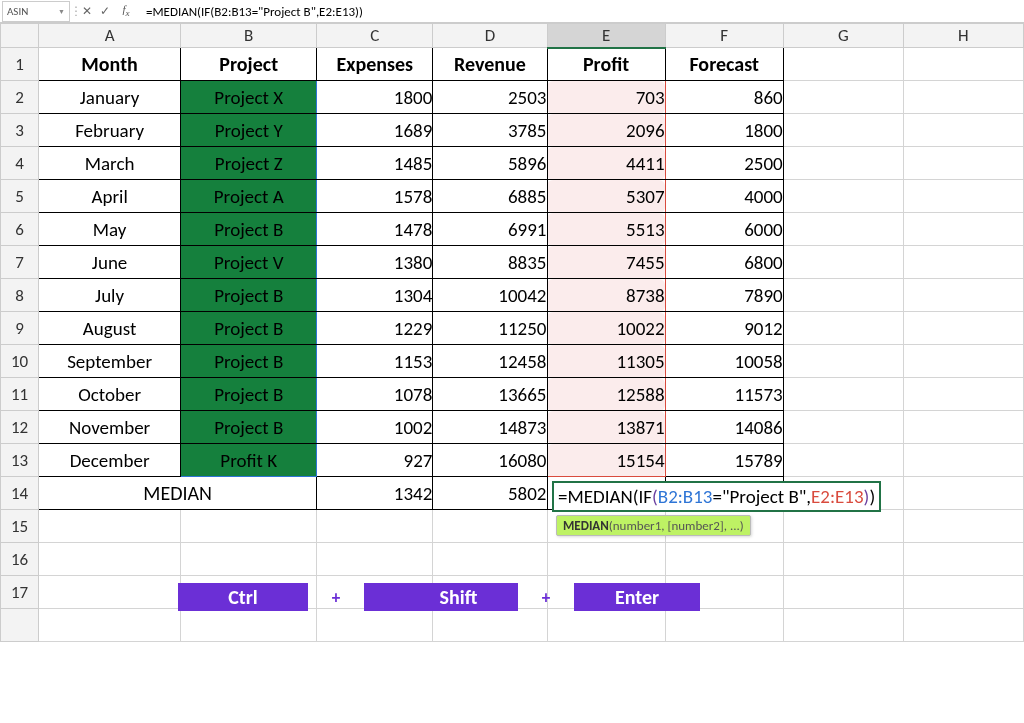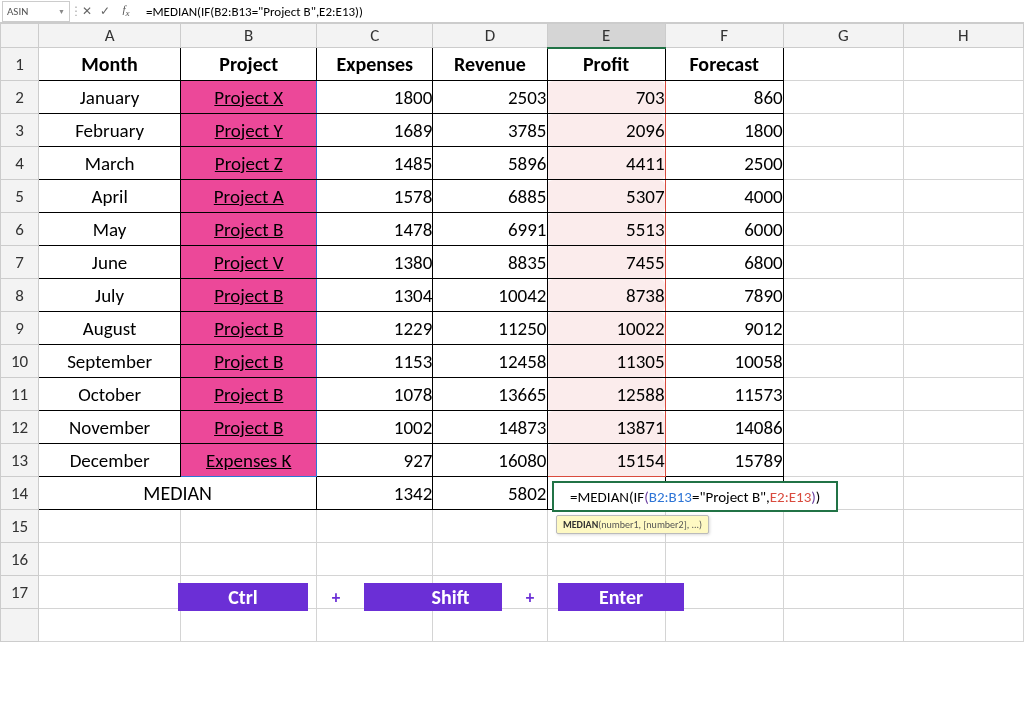--- a/index.html
+++ b/index.html
@@ -137,56 +137,56 @@
   }
   .median-label {
     font-weight: 700;
     text-align: center;
     font-size: 20px;
   }
   
   .hl-blue-top { border-top: 1px solid #2E75D6 !important; }
   .hl-blue-bot { border-bottom: 1px solid #2E75D6 !important; }
   .hl-blue-lr { border-left: 1px solid #2E75D6 !important; border-right: 1px solid #2E75D6 !important; }
-  .bg-blue { background: #ec4899; text-decoration: underline; }
+  .bg-blue { background: #15803d; }
   
   .hl-red-top { border-top: 1px solid #D94B3E !important; }
   .hl-red-bot { border-bottom: 1px solid #D94B3E !important; }
   .hl-red-lr { border-left: 1px solid #D94B3E !important; border-right: 1px solid #D94B3E !important; border-radius: 6px; }
   .bg-red { background: #fbecec; }
   
   .active-edit {
     position: relative;
   }
   .edit-overlay {
     position: absolute;
     left: 552px;
     top: 458px;
     height: 31px;
     border: 2px solid #217346;
     background: #fff;
     display: flex;
     align-items: center;
-    padding: 0 16px;
-    font-size: 15px;
+    padding: 0 4px;
+    font-size: 19px;
     white-space: nowrap;
     z-index: 5;
   }
   .formula-colored .plain { color:#000; }
   .formula-colored .ref1 { color:#2E75D6; }
   .formula-colored .ref2 { color:#D94B3E; }
   .formula-colored .paren1 { color:#000; }
   .formula-colored .paren2 { color:#6b3fa0; }
   .tooltip {
     position: absolute;
     left: 556px;
     top: 492px;
-    background: #fef9c3;
+    background: #bef264;
     border: 1px solid #bbb;
-    font-size: 10px;
+    font-size: 13px;
     padding: 2px 6px;
     color: #555;
     box-shadow: 1px 1px 3px rgba(0,0,0,0.15);
     z-index: 6;
     border-radius: 2px;
   }
   .tooltip b { font-weight: 700; color: #333; }
   .key-btn {
     background: #6b2fd6;
     color: #fff;
@@ -208,21 +208,21 @@
   }
   .key-overlay {
     position: absolute;
     left: 178px;
     top: 560px;
     z-index: 4;
     display: flex;
     align-items: center;
   }
   .key-ctrl { width: 130px; }
-  .key-shift { width: 138px; padding-left: 35px; }
+  .key-shift { width: 154px; padding-left: 35px; }
   .key-enter { width: 126px; }
 </style>
 </head>
 <body>
 
 <div class="formula-bar">
   <div class="name-box">
     <span>ASIN</span>
     <span class="drop">▼</span>
   </div>
@@ -388,21 +388,21 @@
     <td class="cell num">1002</td>
     <td class="cell num">14873</td>
     <td class="cell num bg-red hl-red-lr">13871</td>
     <td class="cell num">14086</td>
     <td></td>
           <td></td>
   </tr>
   <tr class="data">
     <td class="rowhdr">13</td>
     <td class="cell">December</td>
-    <td class="cell bg-blue hl-blue-lr hl-blue-bot">Expenses K</td>
+    <td class="cell bg-blue hl-blue-lr hl-blue-bot">Profit K</td>
     <td class="cell num">927</td>
     <td class="cell num">16080</td>
     <td class="cell num bg-red hl-red-lr hl-red-bot">15154</td>
     <td class="cell num">15789</td>
     <td></td>
           <td></td>
   </tr>
 
   <tr class="median-row">
     <td class="rowhdr">14</td>

